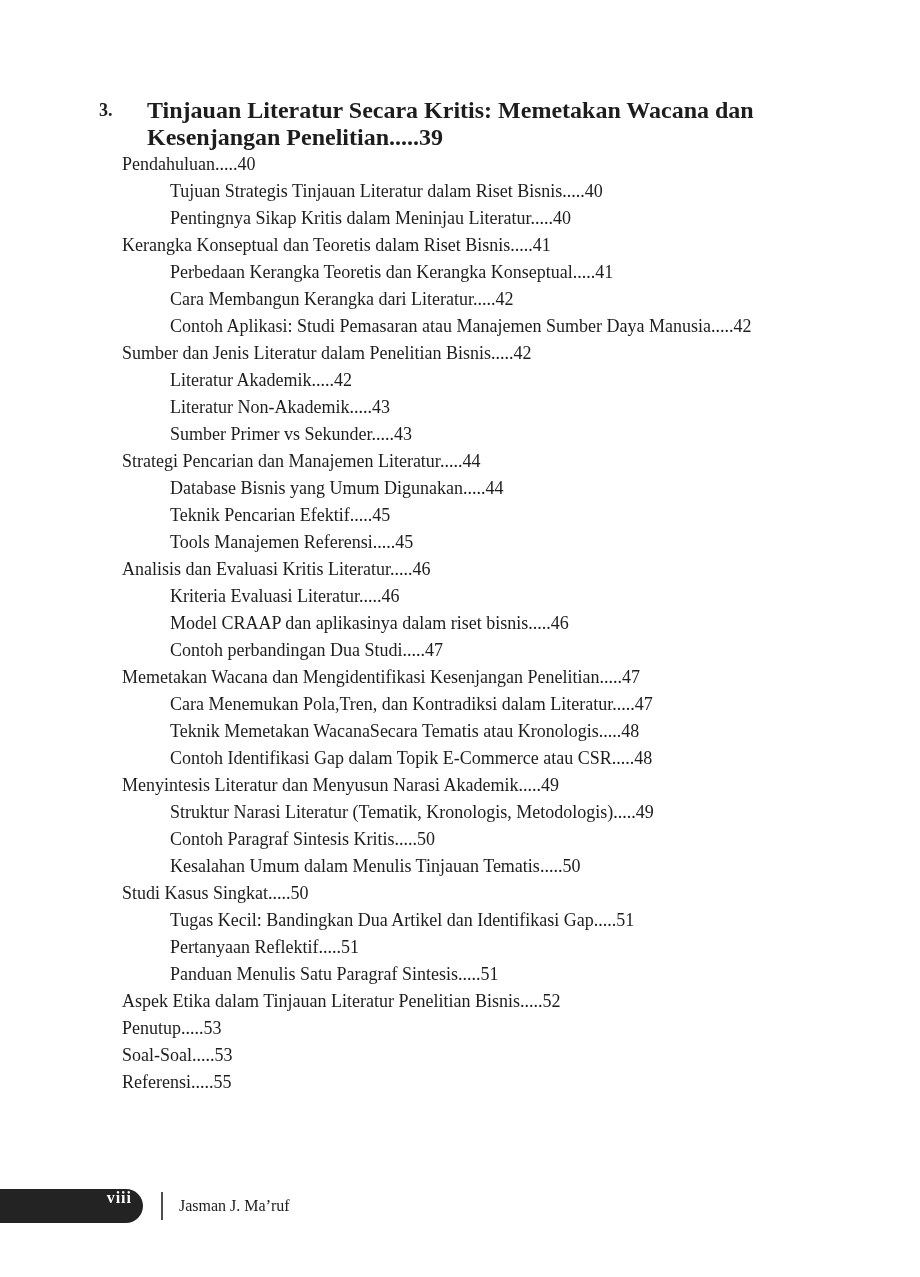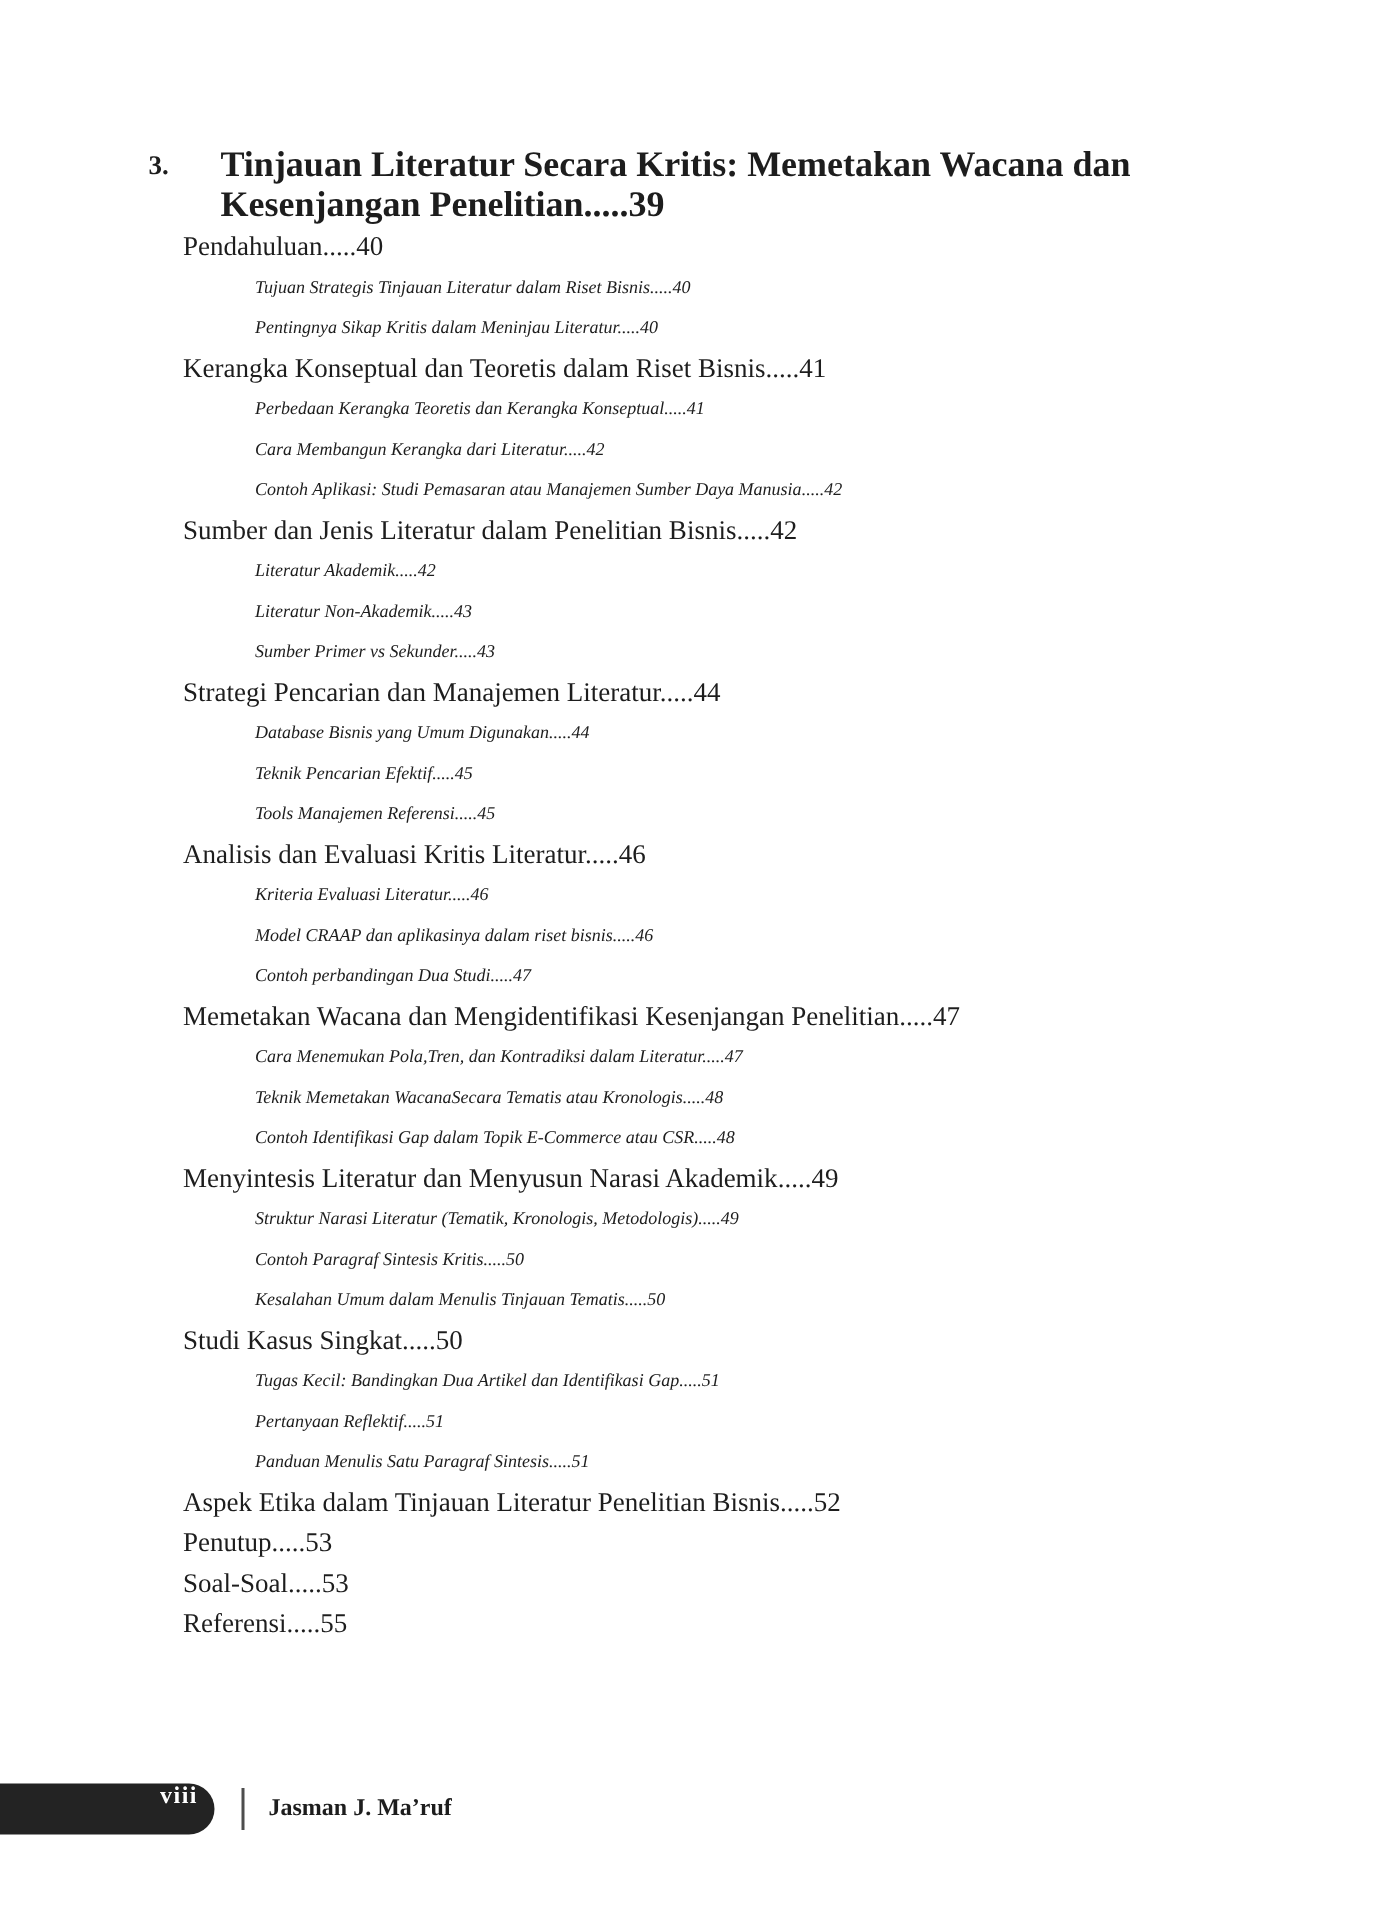--- a/index.html
+++ b/index.html
@@ -24,42 +24,41 @@
     width: 640px;
     font-weight: bold; font-size: 24px; line-height: 27px;
   }
   .entries { list-style: none; margin-left: 23px; }
   .toc-entry {
     font-size: 18px; line-height: 27px;
     white-space: nowrap;
   }
   .toc-entry.level-2 {
     padding-left: 48px;
-    font-style: italic;
-    font-size: 12px;
+    font-size: 18px;
   }
 
   
   .footer { position: absolute; left: 0; top: 1189px; width: 920px; height: 36px; }
   .page-pill {
     position: absolute; left: 0; top: 0;
     width: 143px; height: 34px;
     border-radius: 0 17px 17px 0;
     display: flex; align-items: flex-start; justify-content: flex-end;
     padding-right: 11px;
     font-weight: bold; font-size: 16px; letter-spacing: 1px;
   }
   .footer-divider {
     position: absolute; left: 161px; top: 3px;
     width: 2px; height: 28px;
   }
   .footer-author {
     position: absolute; left: 179px; top: 0;
     line-height: 34px;
-    font-weight: bold; font-size: 16px;
+    font-weight: normal; font-size: 16px;
   }
 </style>
 </head>
 <body style="color: rgb(29, 29, 29); background: rgb(255, 255, 255);">
 
 <div class="page">
 
   <section class="toc">
     <div class="chapter-row">
       <span class="chapter-number">3.</span>

